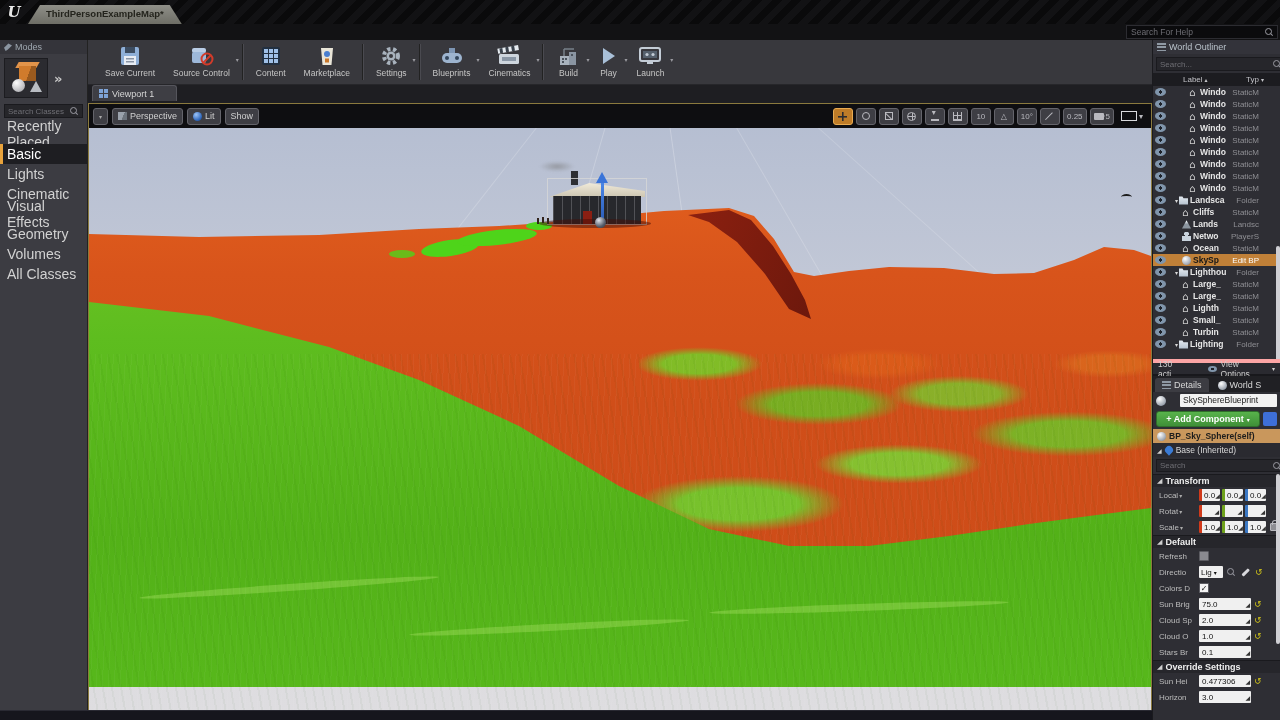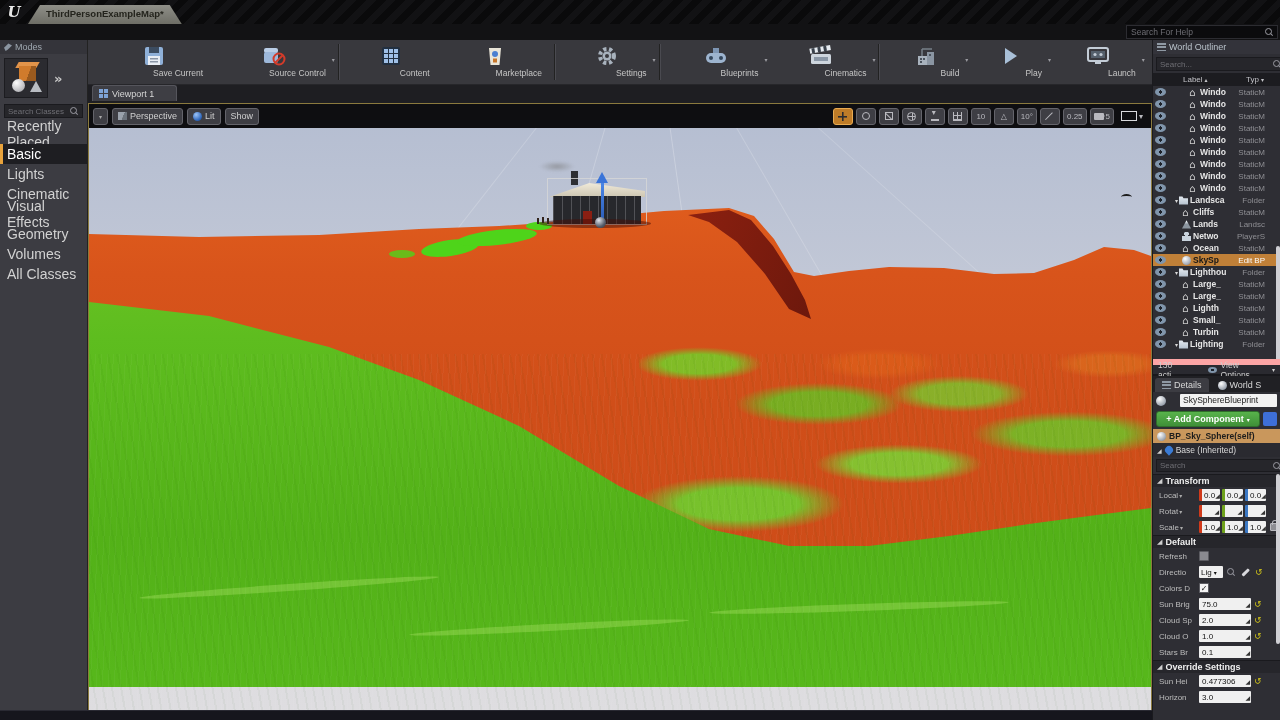--- a/index.html
+++ b/index.html
@@ -53,21 +53,21 @@
   .modecat.sel { background:#1e1e22; color:#fff; }
   .modecat.sel::before { content:""; position:absolute; left:0; top:0; bottom:0; width:3px; background:#e9a33c; }
   .modes-fill { flex:1; background:#3c3c42; }
 
   
   .center { flex:1; display:flex; flex-direction:column; min-width:0; }
 
   
   .toolbar { height:45px; background:#38383d; border-bottom:1px solid #26262a; display:flex; align-items:stretch; padding-left:8px; flex:none; }
   .tbtn { display:flex; flex-direction:column; align-items:center; justify-content:center; padding:1px 9px 2px 9px; position:relative; }
-  .tbtn .lbl { font-size:8.5px; color:#c6c6c6; margin-top:1px; white-space:nowrap;margin-left:48px; }
+  .tbtn .lbl { font-size:8.5px; color:#c6c6c6; margin-top:1px; white-space:nowrap; }
   .tbtn .dd { position:absolute; right:0px; top:16px; font-size:6px; color:#9a9aa0; }
   .tsep { width:2px; margin:4px 3px; background:linear-gradient(90deg,#222 50%,#4a4a50 50%); flex:none; }
 
   
   .vtabbar { height:18px; background:#1e1e22; display:flex; padding-left:4px; flex:none; }
   .vtab { height:16px; background:#3e3e44; border:1px solid #55555c; border-bottom:none; border-radius:3px 3px 0 0; display:flex; align-items:center; gap:4px; padding:0 22px 0 6px; font-size:9px; color:#d6d6d6; }
   .vtabicon { width:9px; height:9px; background:
       linear-gradient(#7ea4d8,#7ea4d8) 0 0/4px 4px no-repeat,
       linear-gradient(#7ea4d8,#7ea4d8) 5px 0/4px 4px no-repeat,
       linear-gradient(#7ea4d8,#7ea4d8) 0 5px/4px 4px no-repeat,
@@ -155,39 +155,39 @@
   .outliner { height:336px; flex:none; display:flex; flex-direction:column; border-bottom:2px solid #18181c; }
   .o-head { height:14px; background:#33333a; color:#b9c2ca; display:flex; align-items:center; gap:3px; padding:0 4px; font-size:9px; flex:none; }
   .listico { width:9px; height:8px; background:repeating-linear-gradient(0deg,#8f99a4 0 1.4px,transparent 1.4px 3.2px); }
   .o-search { margin:3px 3px 2px 3px; height:14px; display:flex; align-items:center; gap:2px; flex:none; }
   .o-search .box { flex:1; height:14px; background:#26262b; border:1px solid #1a1a1e; display:flex; align-items:center; }
   .o-search input { flex:1; min-width:0; background:transparent; border:none; outline:none; color:#bbb; font-size:8px; padding:0 3px; font-family:"Liberation Sans",sans-serif; }
   .o-search input::placeholder { color:#6e6e74; }
   .o-cols { height:13px; background:#1c1c20; display:flex; align-items:center; color:#c3c3c8; font-size:8px; padding:0 6px 0 30px; flex:none; }
   .o-cols .coltype { margin-left:auto; padding-right:10px; }
   .o-rows { flex:1; overflow:hidden; position:relative; }
-  .orow { display:flex; align-items:center; height:12px; padding-right:8px; }
+  .orow { display:flex; align-items:center; height:12px; padding-right:14px; }
   .orow .sp { width:var(--ind,0px); flex:none; }
   .eye { width:11px; height:8px; flex:none; margin:0 2px; border-radius:50%; background:radial-gradient(circle at 50% 50%,#1d222a 0 24%,#8095ab 25% 100%); }
   .farrow { color:#d8d8d8; font-size:6px; margin-right:1px; flex:none; }
   .ticon { width:9px; height:9px; margin-right:2px; flex:none; position:relative; }
   [data-icon="house"] .ticon::before { content:"⌂"; font-family:"DejaVu Sans",sans-serif; color:#cfcfcf; font-size:10px; line-height:9px; position:absolute; top:0; }
   [data-icon="folder"] .ticon { background:linear-gradient(#e6ecf2,#b4c0cd); clip-path:polygon(0 12%,38% 12%,50% 30%,100% 30%,100% 100%,0 100%); }
   [data-icon="sphere"] .ticon { border-radius:50%; background:radial-gradient(circle at 35% 30%,#ffffff,#a6adb8 65%,#6f7683); }
   [data-icon="mountain"] .ticon { clip-path:polygon(50% 8%,100% 100%,0 100%); background:linear-gradient(#e8edf2 20%,#8a949e 45%); }
   [data-icon="person"] .ticon { background:
       radial-gradient(circle at 50% 20%,#c9d3dd 26%,transparent 30%),
       linear-gradient(transparent 45%,#c9d3dd 45%); }
   .olabel { font-weight:bold; color:#e6e6e6; font-size:8.5px; white-space:nowrap; }
   .otype { margin-left:auto; color:#8f8f94; font-size:8px; padding-right:7px; white-space:nowrap; }
   .orow.sel { background:#c08038; }
   .orow.sel .olabel { color:#161616; }
   .orow.sel .otype { color:#fbfbfb; }
   .oscroll { position:absolute; right:0; top:160px; width:4px; height:120px; background:#cfcfd4; border-radius:2px; }
-  .o-foot { height:15px; border-top:6px solid #fca5a5; display:flex; align-items:center; padding:0 5px; gap:18px; color:#cfcfcf; font-size:8.5px; flex:none; background:#2a2a30; }
+  .o-foot { height:15px; border-top:4px solid #fca5a5; display:flex; align-items:center; padding:0 5px; gap:18px; color:#cfcfcf; font-size:8.5px; flex:none; background:#2a2a30; }
   .o-foot .vo { margin-left:auto; display:flex; align-items:center; gap:2px; }
 
   
   .details { flex:1; display:flex; flex-direction:column; overflow:hidden; }
   .d-tabs { height:16px; background:#202024; display:flex; align-items:flex-end; gap:2px; padding:0 2px; flex:none; }
   .dtab { display:flex; align-items:center; gap:3px; font-size:9px; color:#d8d8d8; padding:2px 7px; border-radius:3px 3px 0 0; }
   .dtab.active { background:#3c3c42; }
   .dtab .sphico { width:9px; height:9px; border-radius:50%; background:radial-gradient(circle at 35% 30%,#fff,#9aa2ad 70%,#6a7280); }
   .d-name { height:17px; display:flex; align-items:center; gap:14px; padding:0 3px; background:#2e2e34; flex:none; }
   .d-name .sphico { width:10px; height:10px; border-radius:50%; background:radial-gradient(circle at 35% 30%,#fff,#9aa2ad 70%,#6a7280); flex:none; }

